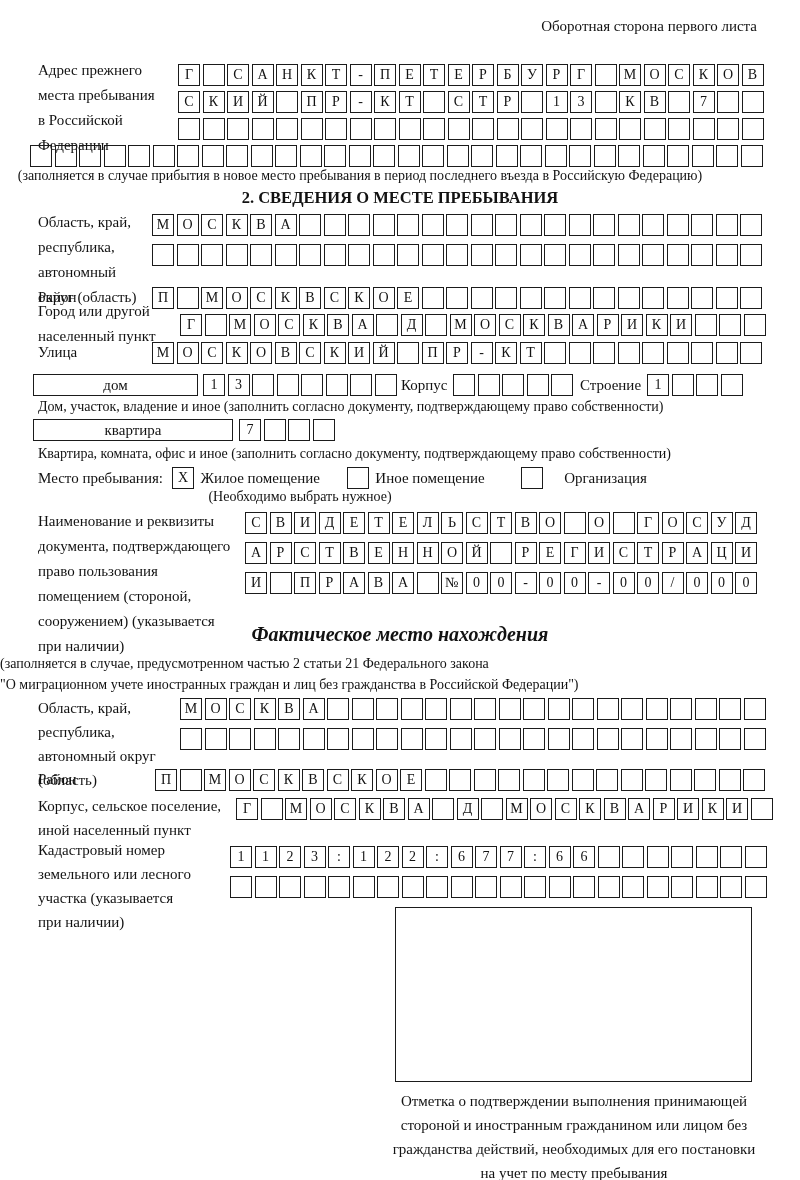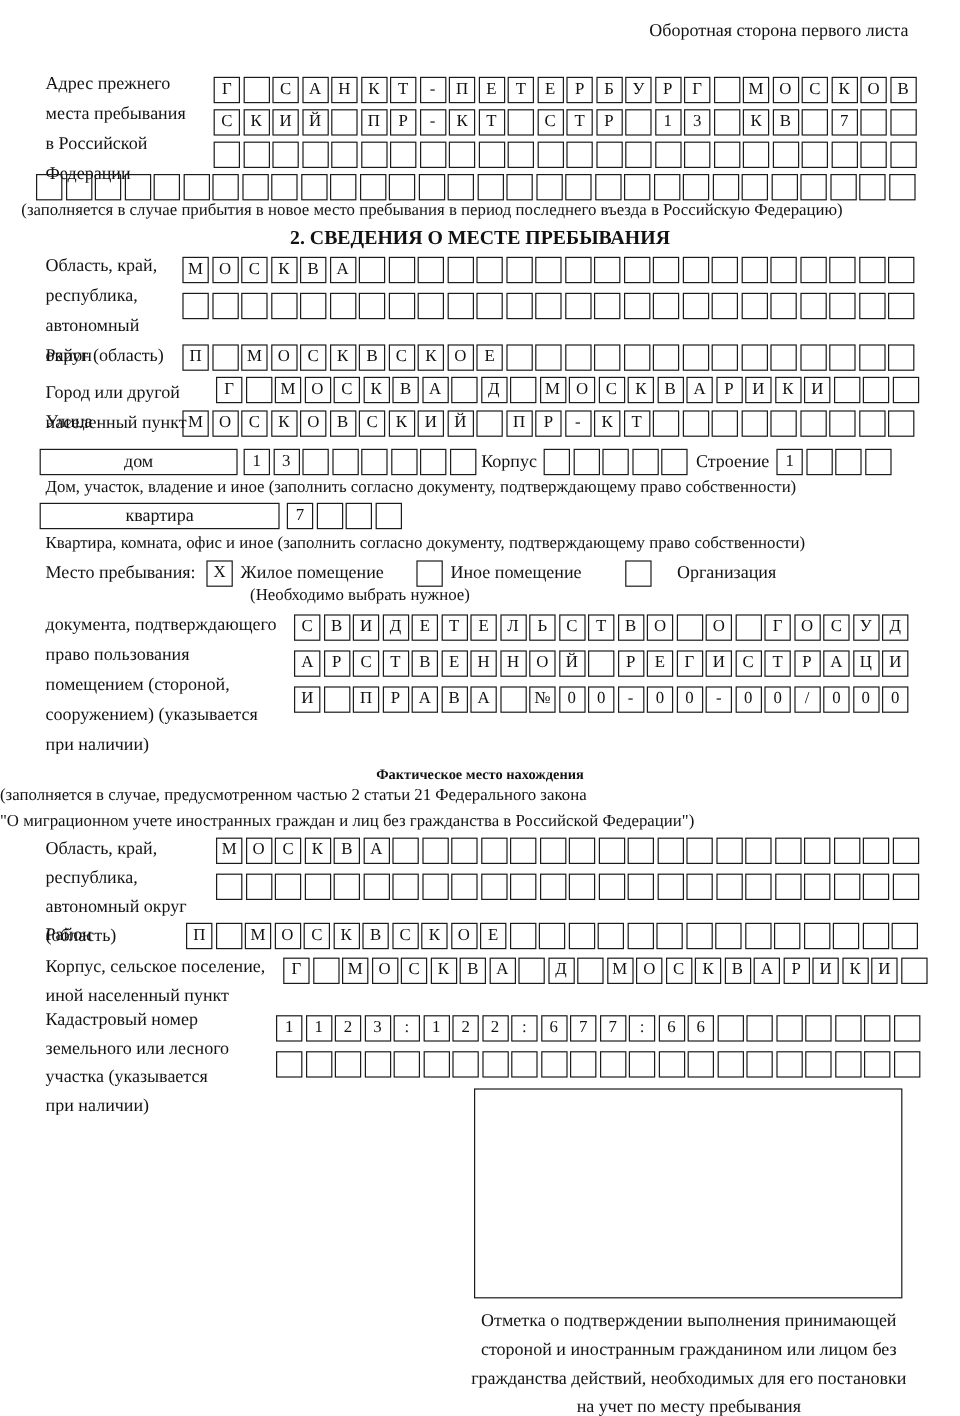--- a/index.html
+++ b/index.html
@@ -50,21 +50,21 @@
       <div class="ln">республика,</div>
       <div class="ln">автономный</div>
       <div class="ln">округ (область)</div>
     </div>
   <div class="boxrow" style="left:152px;top:214px;"><span class="box">М</span><span class="box">О</span><span class="box">С</span><span class="box">К</span><span class="box">В</span><span class="box">А</span><span class="box"></span><span class="box"></span><span class="box"></span><span class="box"></span><span class="box"></span><span class="box"></span><span class="box"></span><span class="box"></span><span class="box"></span><span class="box"></span><span class="box"></span><span class="box"></span><span class="box"></span><span class="box"></span><span class="box"></span><span class="box"></span><span class="box"></span><span class="box"></span><span class="box"></span></div>
   <div class="boxrow" style="left:152px;top:244px;"><span class="box"></span><span class="box"></span><span class="box"></span><span class="box"></span><span class="box"></span><span class="box"></span><span class="box"></span><span class="box"></span><span class="box"></span><span class="box"></span><span class="box"></span><span class="box"></span><span class="box"></span><span class="box"></span><span class="box"></span><span class="box"></span><span class="box"></span><span class="box"></span><span class="box"></span><span class="box"></span><span class="box"></span><span class="box"></span><span class="box"></span><span class="box"></span><span class="box"></span></div>
 
   <div class="abs" style="left:38px;top:289px;font-size:15px;">Район</div>
   <div class="boxrow" style="left:152px;top:287px;"><span class="box">П</span><span class="box"></span><span class="box">М</span><span class="box">О</span><span class="box">С</span><span class="box">К</span><span class="box">В</span><span class="box">С</span><span class="box">К</span><span class="box">О</span><span class="box">Е</span><span class="box"></span><span class="box"></span><span class="box"></span><span class="box"></span><span class="box"></span><span class="box"></span><span class="box"></span><span class="box"></span><span class="box"></span><span class="box"></span><span class="box"></span><span class="box"></span><span class="box"></span><span class="box"></span></div>
 
-  <div class="abs lbl" style="left:38px;top:316px;width:145px;">
+  <div class="abs lbl" style="left:38px;top:299px;width:145px;">
       <div class="ln">Город или другой</div>
       <div class="ln">населенный пункт</div>
     </div>
   <div class="boxrow" style="left:180px;top:314px;"><span class="box">Г</span><span class="box"></span><span class="box">М</span><span class="box">О</span><span class="box">С</span><span class="box">К</span><span class="box">В</span><span class="box">А</span><span class="box"></span><span class="box">Д</span><span class="box"></span><span class="box">М</span><span class="box">О</span><span class="box">С</span><span class="box">К</span><span class="box">В</span><span class="box">А</span><span class="box">Р</span><span class="box">И</span><span class="box">К</span><span class="box">И</span><span class="box"></span><span class="box"></span><span class="box"></span></div>
 
   <div class="abs" style="left:38px;top:344px;font-size:15px;">Улица</div>
   <div class="boxrow" style="left:152px;top:342px;"><span class="box">М</span><span class="box">О</span><span class="box">С</span><span class="box">К</span><span class="box">О</span><span class="box">В</span><span class="box">С</span><span class="box">К</span><span class="box">И</span><span class="box">Й</span><span class="box"></span><span class="box">П</span><span class="box">Р</span><span class="box">-</span><span class="box">К</span><span class="box">Т</span><span class="box"></span><span class="box"></span><span class="box"></span><span class="box"></span><span class="box"></span><span class="box"></span><span class="box"></span><span class="box"></span><span class="box"></span></div>
 
   <div class="abs" style="left:33px;top:374px;white-space:nowrap;">
     <span class="widebox" style="width:163px;margin-right:5px;">дом</span><span><span class="box">1</span><span class="box">3</span><span class="box"></span><span class="box"></span><span class="box"></span><span class="box"></span><span class="box"></span><span class="box"></span></span><span class="inlbl" style="margin:0 6px 0 2px;">Корпус</span><span><span class="box"></span><span class="box"></span><span class="box"></span><span class="box"></span><span class="box"></span></span><span class="inlbl" style="margin:0 6px 0 4px;">Строение</span><span><span class="box">1</span><span class="box"></span><span class="box"></span><span class="box"></span></span>
@@ -75,31 +75,32 @@
     <span class="widebox" style="width:198px;margin-right:6px;">квартира</span><span><span class="box">7</span><span class="box"></span><span class="box"></span><span class="box"></span></span>
   </div>
   <div class="captionL" style="left:38px;top:446px;">Квартира, комната, офис и иное (заполнить согласно документу, подтверждающему право собственности)</div>
 
   <div class="abs" style="left:38px;top:467px;white-space:nowrap;">
     <span class="inlbl" style="margin-right:9px;">Место пребывания:</span><span><span class="box">X</span></span><span class="inlbl" style="margin-left:4px;">Жилое помещение</span><span style="margin-left:27px;"><span class="box"></span></span><span class="inlbl" style="margin-left:4px;">Иное помещение</span><span style="margin-left:36px;"><span class="box"></span></span><span class="inlbl" style="margin-left:19px;">Организация</span>
   </div>
   <div class="abs" style="left:110px;top:489px;width:380px;text-align:center;font-size:14px;">(Необходимо выбрать нужное)</div>
 
   <div class="abs lbl" style="left:38px;top:509px;width:210px;">
+      <div class="ln">Наименование и реквизиты</div>
       <div class="ln">документа, подтверждающего</div>
       <div class="ln">право пользования</div>
       <div class="ln">помещением (стороной,</div>
       <div class="ln">сооружением) (указывается</div>
       <div class="ln">при наличии)</div>
     </div>
   <div class="boxrow" style="left:245px;top:512px;"><span class="box">С</span><span class="box">В</span><span class="box">И</span><span class="box">Д</span><span class="box">Е</span><span class="box">Т</span><span class="box">Е</span><span class="box">Л</span><span class="box">Ь</span><span class="box">С</span><span class="box">Т</span><span class="box">В</span><span class="box">О</span><span class="box"></span><span class="box">О</span><span class="box"></span><span class="box">Г</span><span class="box">О</span><span class="box">С</span><span class="box">У</span><span class="box">Д</span></div>
   <div class="boxrow" style="left:245px;top:542px;"><span class="box">А</span><span class="box">Р</span><span class="box">С</span><span class="box">Т</span><span class="box">В</span><span class="box">Е</span><span class="box">Н</span><span class="box">Н</span><span class="box">О</span><span class="box">Й</span><span class="box"></span><span class="box">Р</span><span class="box">Е</span><span class="box">Г</span><span class="box">И</span><span class="box">С</span><span class="box">Т</span><span class="box">Р</span><span class="box">А</span><span class="box">Ц</span><span class="box">И</span></div>
   <div class="boxrow" style="left:245px;top:572px;"><span class="box">И</span><span class="box"></span><span class="box">П</span><span class="box">Р</span><span class="box">А</span><span class="box">В</span><span class="box">А</span><span class="box"></span><span class="box">№</span><span class="box">0</span><span class="box">0</span><span class="box">-</span><span class="box">0</span><span class="box">0</span><span class="box">-</span><span class="box">0</span><span class="box">0</span><span class="box">/</span><span class="box">0</span><span class="box">0</span><span class="box">0</span></div>
 
-  <div class="title" style="top:638px;font-size:12px;">Фактическое место нахождения</div>
+  <div class="title" style="top:623px;font-size:20px;font-style:italic;">Фактическое место нахождения</div>
   <div class="note-multi" style="top:653px;">
       <div class="ln">(заполняется в случае, предусмотренном частью 2 статьи 21 Федерального закона</div>
       <div class="ln">"О миграционном учете иностранных граждан и лиц без гражданства в Российской Федерации")</div>
     </div>
 
   <div class="abs lbl lbl24" style="left:38px;top:696px;width:145px;">
       <div class="ln">Область, край,</div>
       <div class="ln">республика,</div>
       <div class="ln">автономный округ</div>
       <div class="ln">(область)</div>

